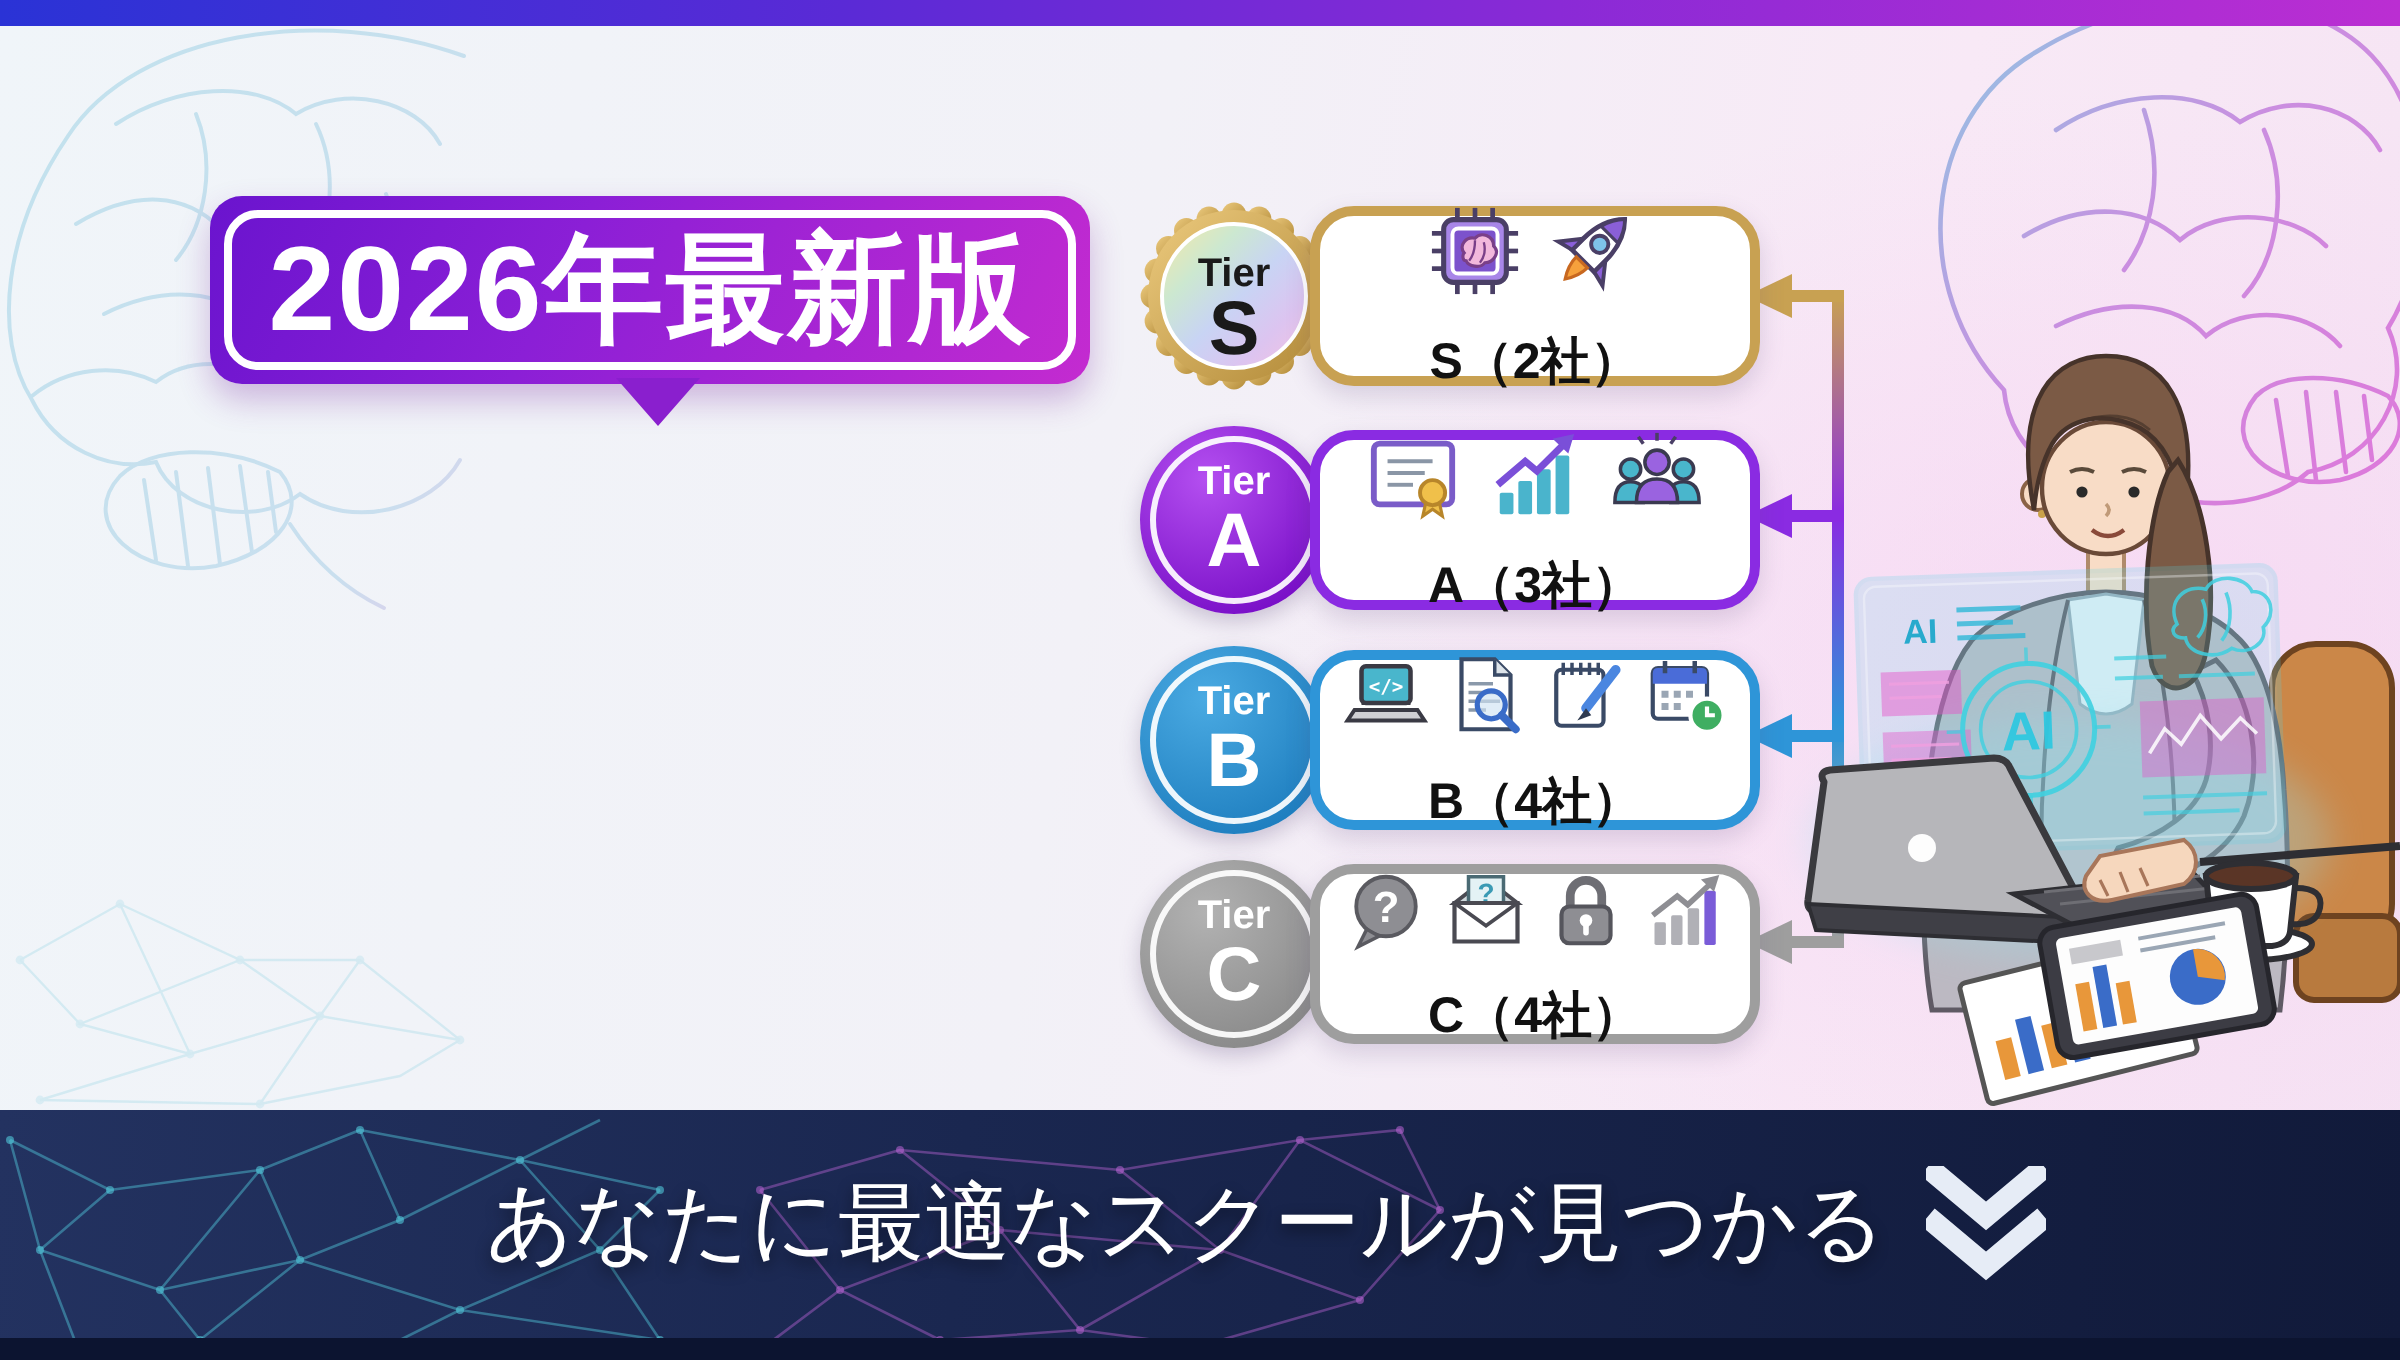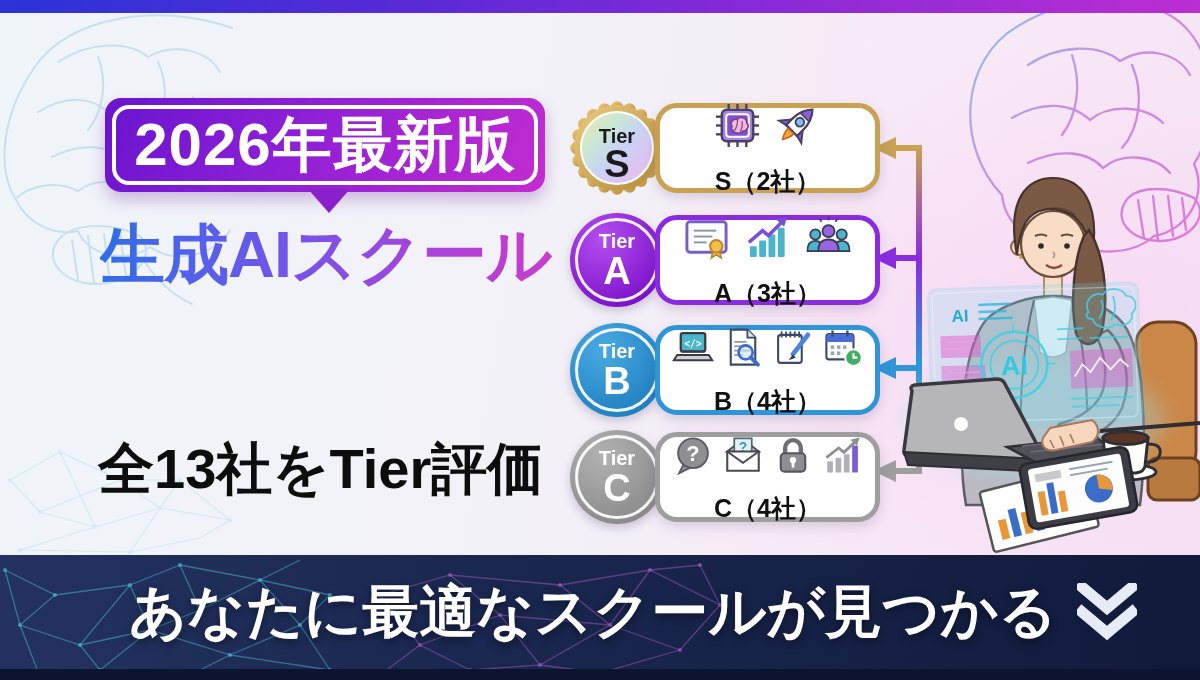--- a/index.html
+++ b/index.html
@@ -40,21 +40,21 @@
   .ticon{display:inline-flex;}
   .icon-lg, .icon-lg svg{width:47px;height:47px;}
   .icon-sm, .icon-sm svg{width:42px;height:42px;}
   .tier-label{font-size:25px;font-weight:900;color:#111;line-height:1;margin-top:20px;}
   
   .banner{position:absolute;left:0;top:555px;width:1200px;height:125px;
     background:linear-gradient(95deg,#233260 0%,#1a2750 40%,#111a3a 100%);overflow:hidden;}
   .banner-strip{position:absolute;left:0;bottom:0;width:1200px;height:11px;background:#0c1430;}
   .banner-content{position:absolute;left:0;top:0;width:1200px;height:114px;display:flex;
     align-items:center;justify-content:center;padding-left:66px;box-sizing:border-box;gap:20px;}
-  .banner-text{color:#fff;font-size:57px;font-weight:700;letter-spacing:0px;
+  .banner-text{color:#fff;font-size:43px;font-weight:400;letter-spacing:0px;
     text-shadow:0 3px 8px rgba(0,0,0,.45);white-space:nowrap;}
 </style>
 </head>
 <body>
 
 <div class="page">
   <svg class="layer" viewBox="0 0 1200 680">
     <defs>
       <linearGradient id="brainR" x1="950" y1="0" x2="1210" y2="230" gradientUnits="userSpaceOnUse">
         <stop offset="0" stop-color="#58c2dc"></stop>
@@ -118,22 +118,20 @@
       </g>
     </g>
   </svg>
 
   <div class="topbar"></div>
 
   <div class="badge">
     <span class="badge-text">2026年最新版</span>
   </div>
   <div class="tail"></div>
-  <div class="t1">生成AIスクール</div>
-  <div class="t3">全13社をTier評価</div>
 
   <svg class="layer" id="connector" viewBox="0 0 1200 680">
       <defs>
         <linearGradient id="vline" x1="0" y1="148" x2="0" y2="471" gradientUnits="userSpaceOnUse">
           <stop offset="0" stop-color="#c8a152"></stop>
           <stop offset="0.34" stop-color="#8a2be2"></stop>
           <stop offset="0.66" stop-color="#2e95d8"></stop>
           <stop offset="1" stop-color="#9e9e9e"></stop>
         </linearGradient>
       </defs>

